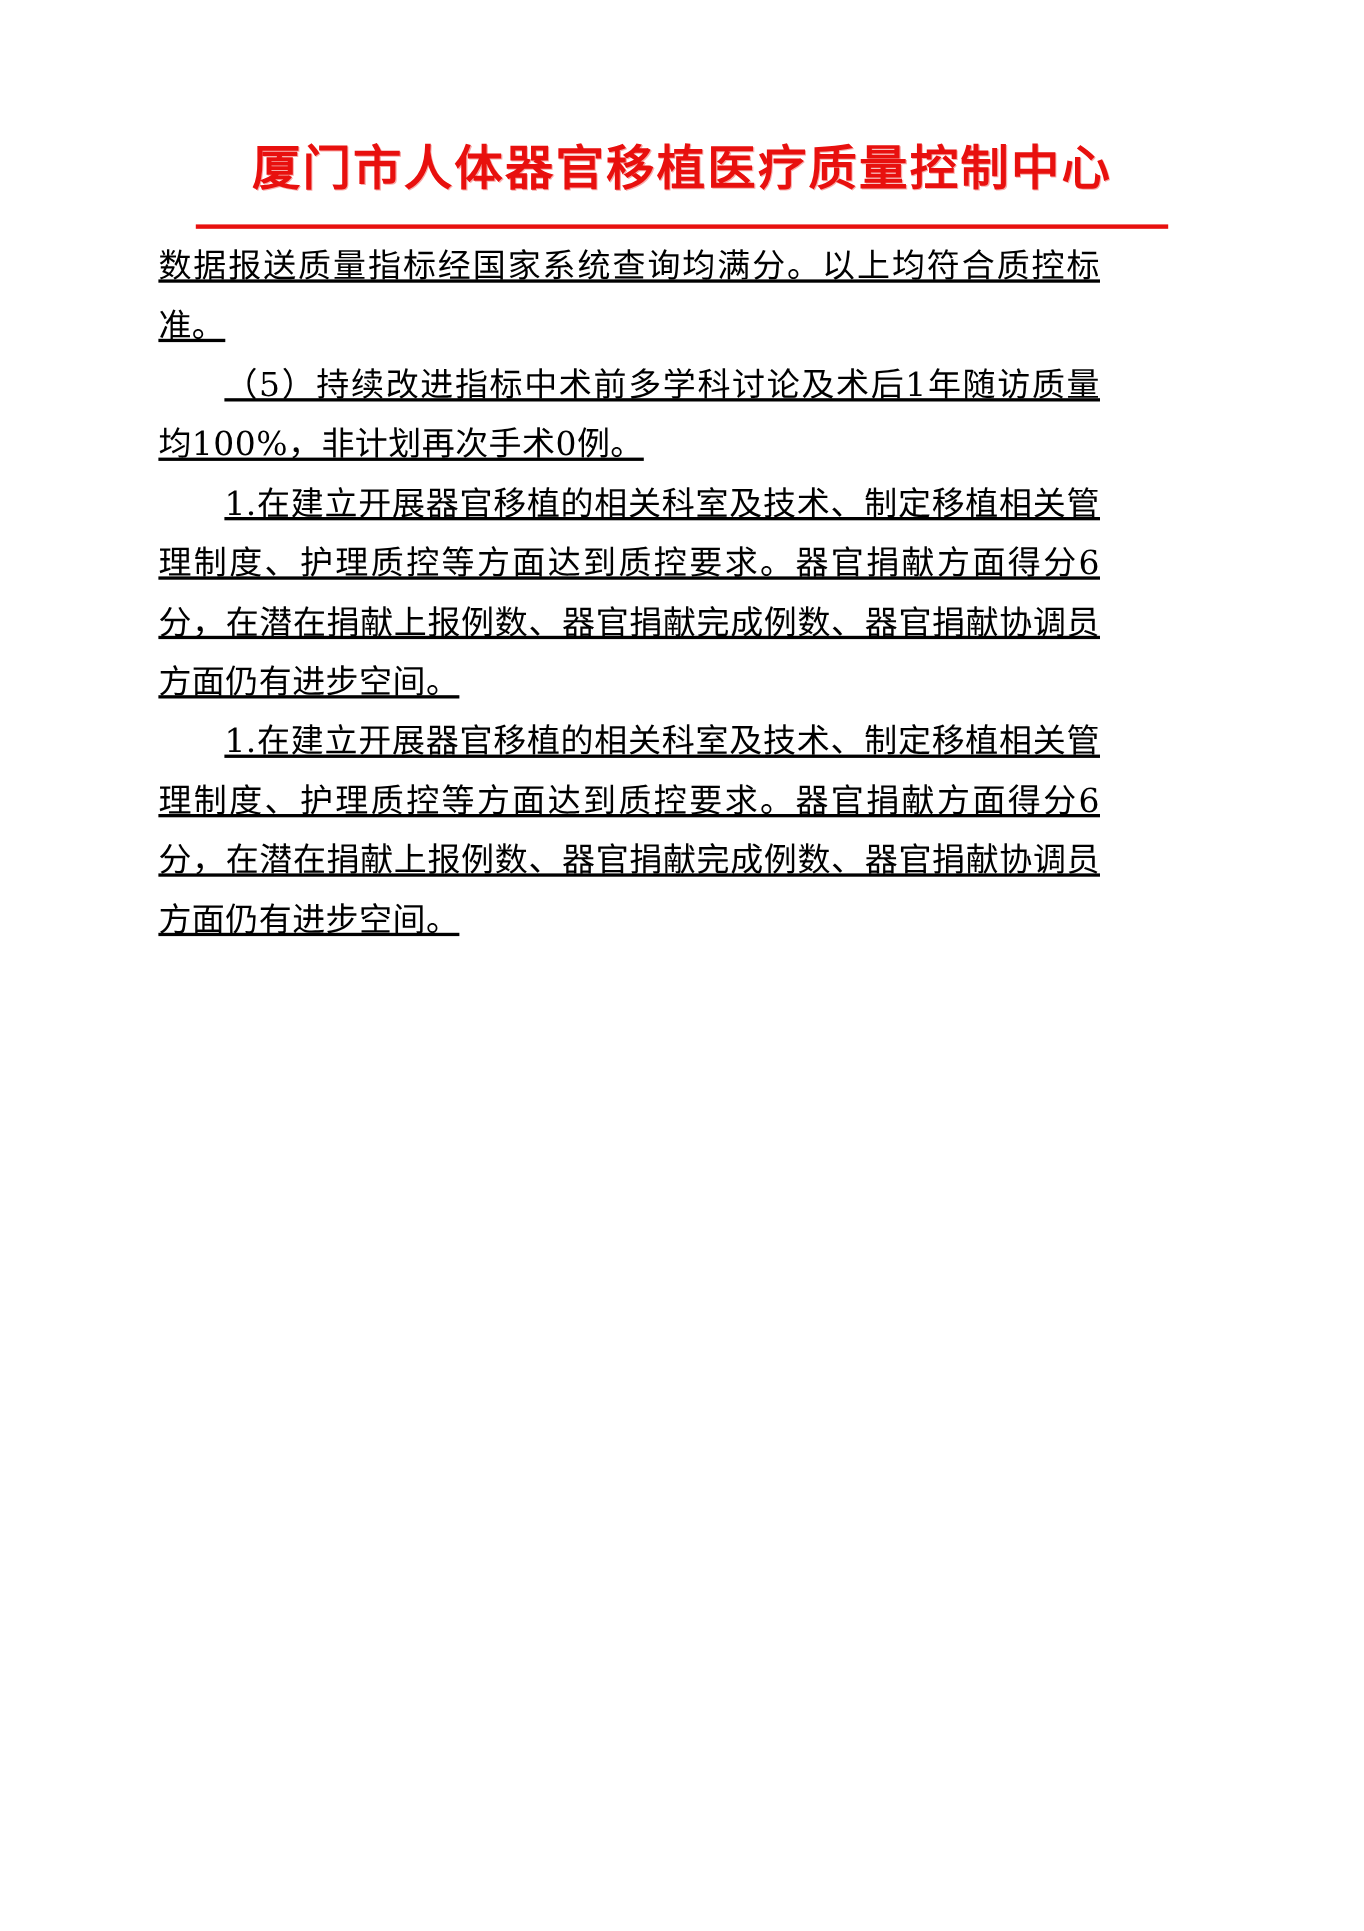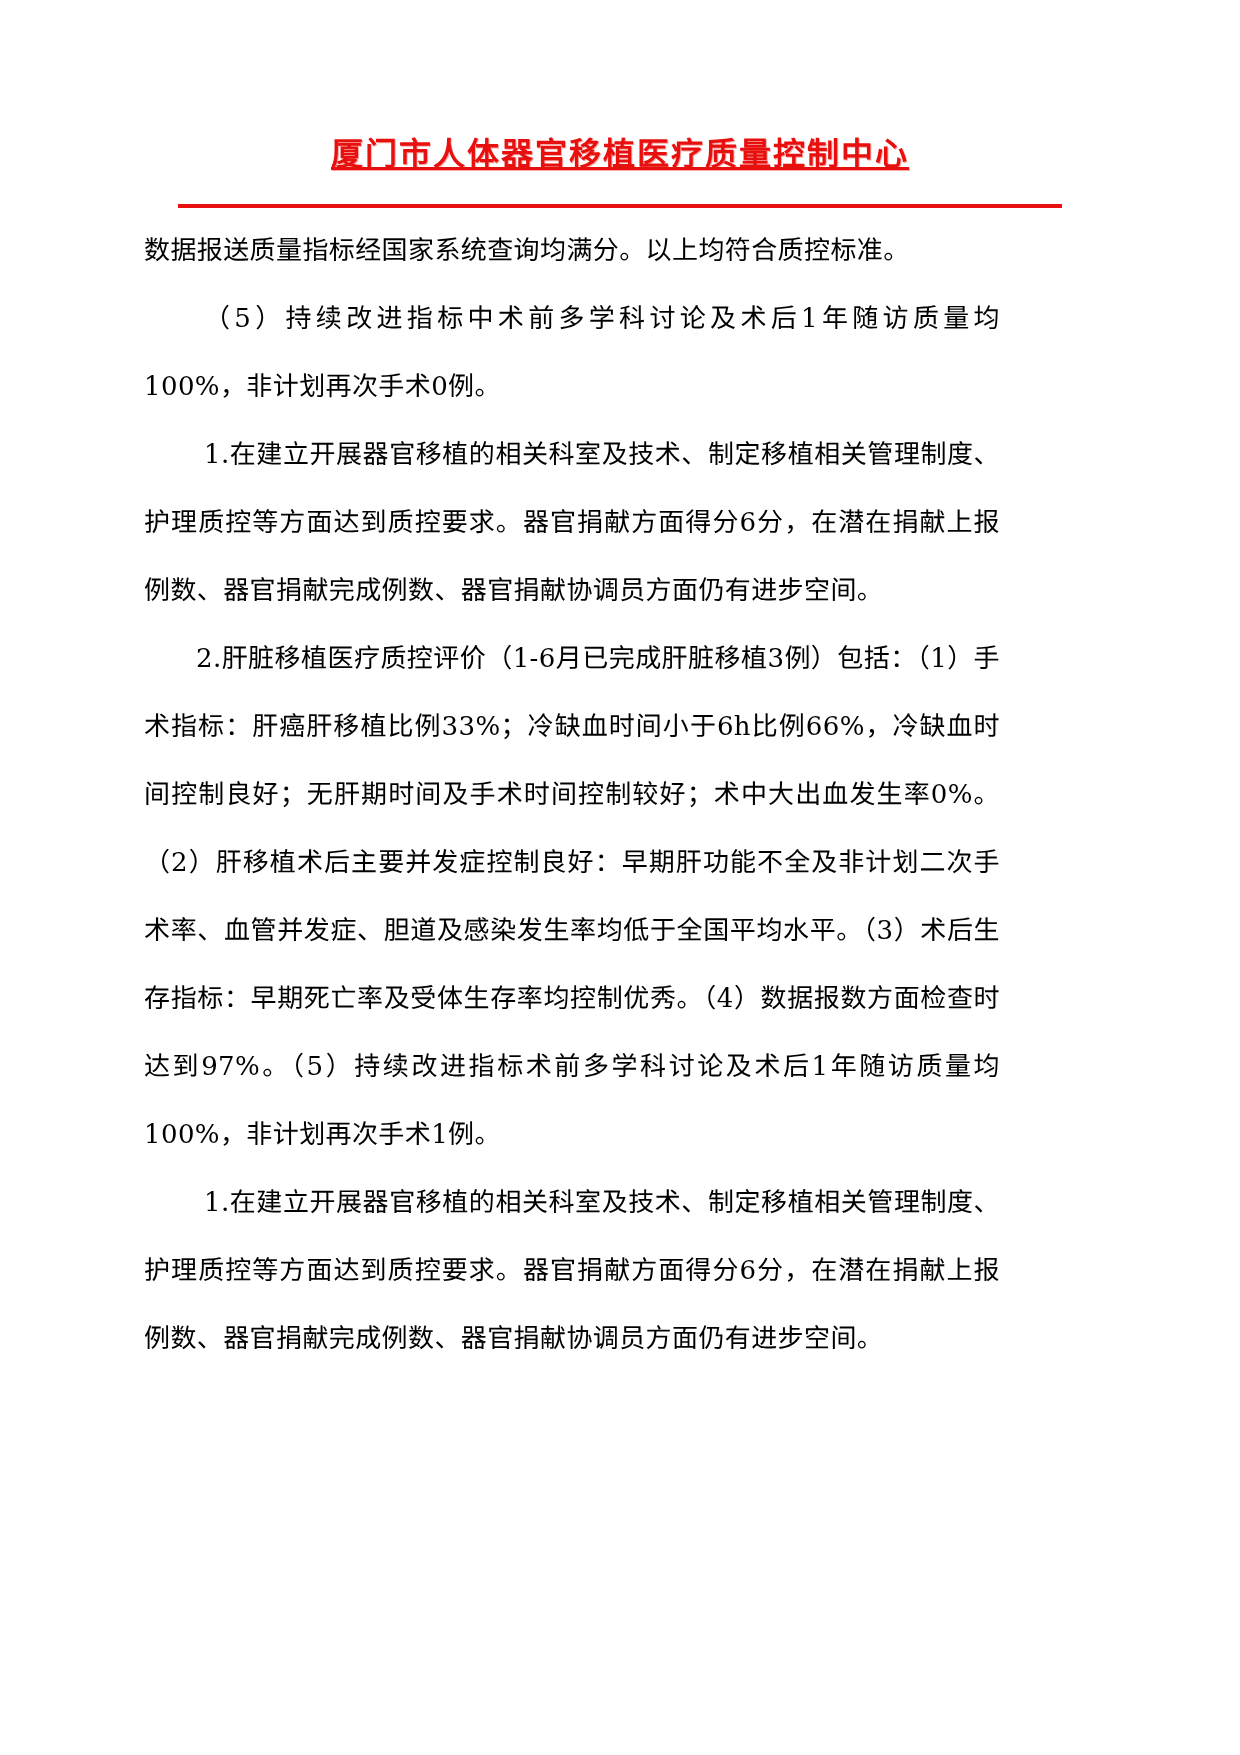--- a/index.html
+++ b/index.html
@@ -29,49 +29,49 @@
     top: 0;
     width: 1240px;
     padding-top: 126px;
     box-sizing: border-box;
   }
   .letterhead-title {
     text-align: center;
     color: #E8100E;
     font-family: "DejaVu Sans", "Liberation Sans", sans-serif;
     font-weight: bold;
-    font-size: 32px;
+    font-size: 44px;
     line-height: 56px;
     letter-spacing: 2px;
     white-space: nowrap;
     text-shadow: 1px 1px 0 rgba(232,16,14,0.35);
-    text-decoration: underline;
   }
   .letterhead-rule {
     margin: 22px auto 0 auto;
     width: 884px;
     height: 4px;
     background: #E8100E;
   }
 
   
   .content {
     position: absolute;
     left: 144px;
     top: 216px;
     width: 856px;
   }
   p {
     margin: 0;
-    font-size: 26px;
-    line-height: 68px;
+    font-size: 30px;
+    line-height: 54px;
     text-align: justify;
     text-justify: inter-character;
     font-family: "DejaVu Serif", "Liberation Serif", serif;
     letter-spacing: 0.4px;
+    text-decoration: underline;
   }
   p.indent {
     text-indent: 60px;
   }
   p.indent-sm {
     text-indent: 52px;
   }
   p.heading {
     font-weight: bold;
     text-indent: 60px;
@@ -90,17 +90,16 @@
 
   <div class="letterhead">
     <div class="letterhead-title">厦门市人体器官移植医疗质量控制中心</div>
     <div class="letterhead-rule"></div>
   </div>
 
   <div class="content">
     <p class="flow">数据报送质量指标经国家系统查询均满分。以上均符合质控标准。</p>
     <p class="indent">（5）持续改进指标中术前多学科讨论及术后1年随访质量均100%，非计划再次手术0例。</p>
     <p class="indent">1.在建立开展器官移植的相关科室及技术、制定移植相关管理制度、护理质控等方面达到质控要求。器官捐献方面得分6分，在潜在捐献上报例数、器官捐献完成例数、器官捐献协调员方面仍有进步空间。</p>
-    <p class="indent-sm">2.肝脏移植医疗质控评价（1-6月已完成肝脏移植3例）包括：（1）手术指标：肝癌肝移植比例33%；冷缺血时间小于6h比例66%，冷缺血时间控制良好；无肝期时间及手术时间控制较好；术中大出血发生率0%。（2）肝移植术后主要并发症控制良好：早期肝功能不全及非计划二次手术率、血管并发症、胆道及感染发生率均低于全国平均水平。（3）术后生存指标：早期死亡率及受体生存率均控制优秀。（4）数据报数方面检查时达到97%。（5）持续改进指标术前多学科讨论及术后1年随访质量均100%，非计划再次手术1例。</p>
     <p class="indent">1.在建立开展器官移植的相关科室及技术、制定移植相关管理制度、护理质控等方面达到质控要求。器官捐献方面得分6分，在潜在捐献上报例数、器官捐献完成例数、器官捐献协调员方面仍有进步空间。</p>
   </div>
 
 </div>
 
 </body></html>

